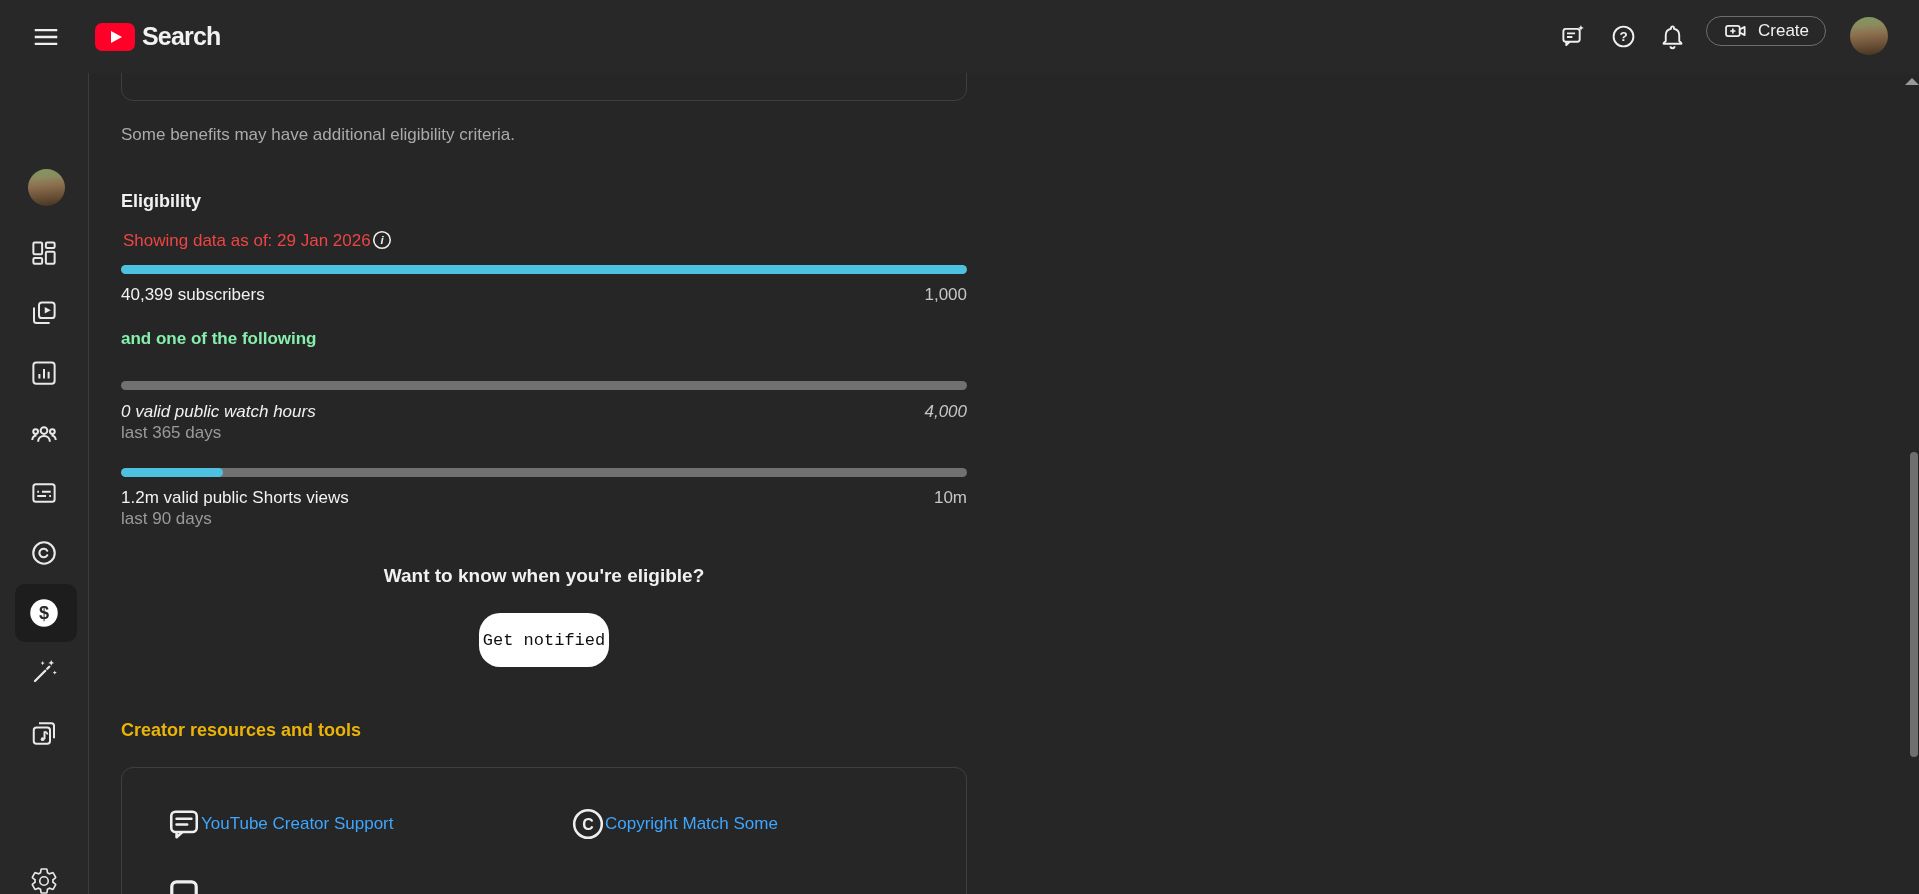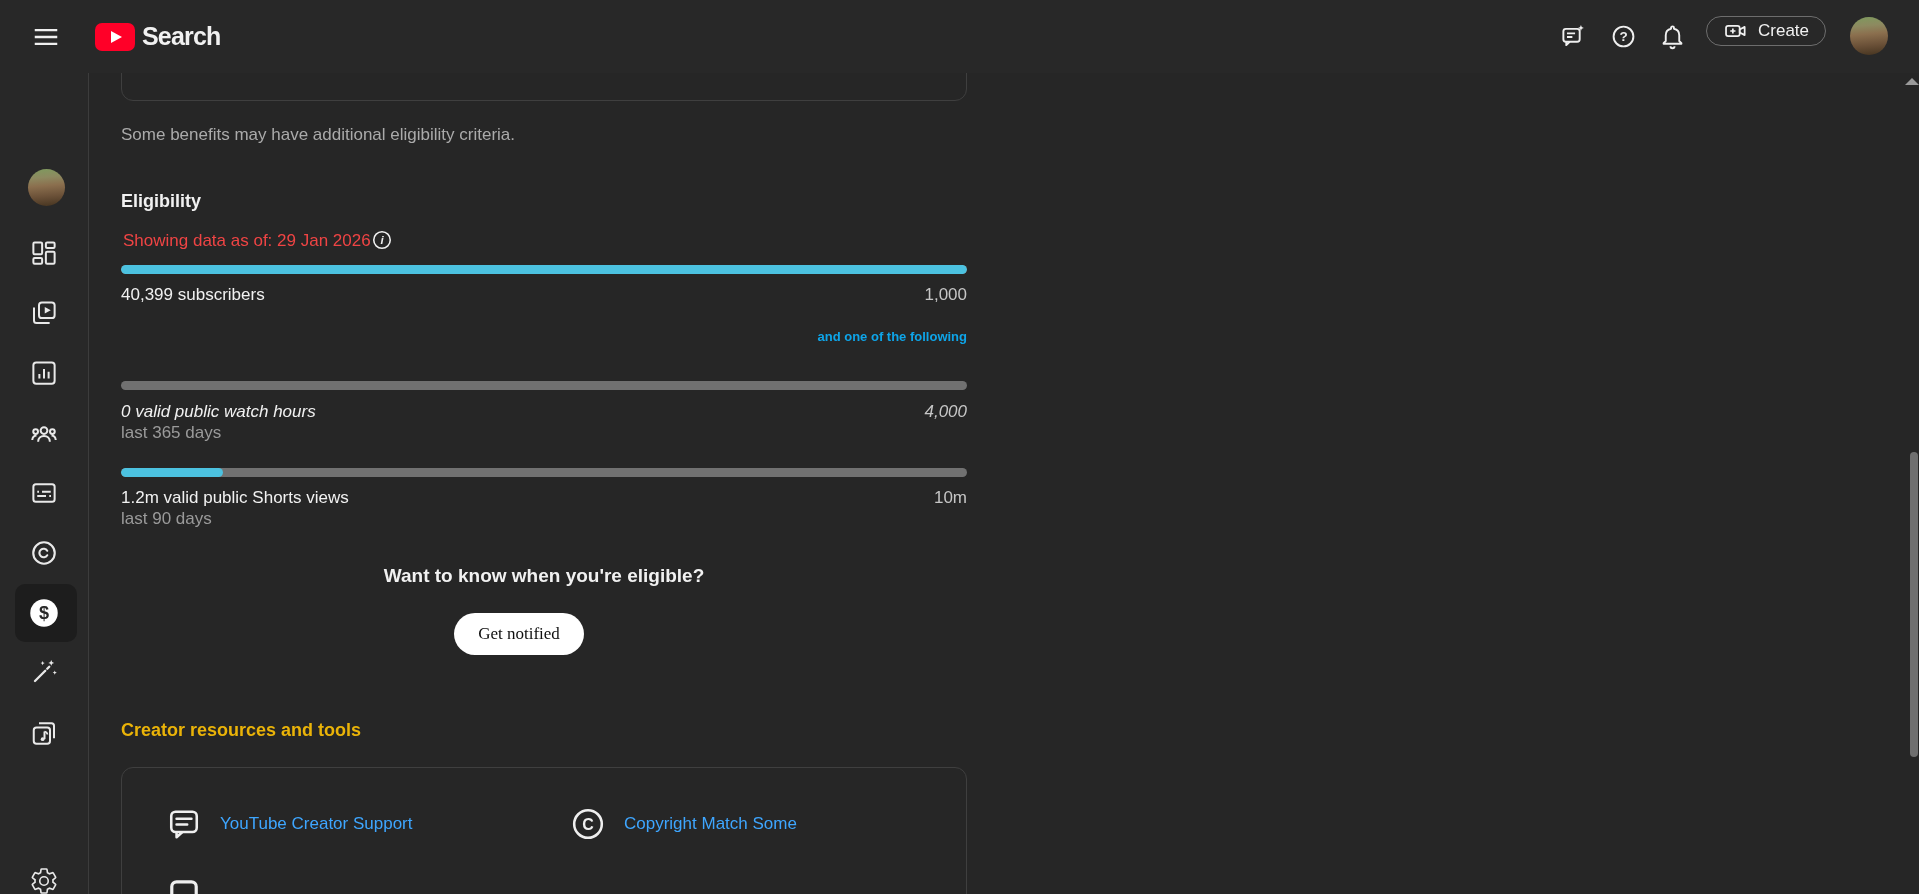--- a/index.html
+++ b/index.html
@@ -80,30 +80,30 @@
     background:var(--track-gray);
   }
   .bar .fill{height:100%;border-radius:5px;background:var(--progress-cyan);width:0;}
   .crow{
     position:absolute;left:121px;width:846px;display:flex;justify-content:space-between;
     font-size:17px;
   }
   .crow .clabel{color:#f1f1f1;}
   .crow .cvalue{color:#c6c6c6;}
   .csub{position:absolute;left:121px;font-size:17px;color:#9a9a9a;}
-  .connector{position:absolute;left:121px;width:846px;top:329px;text-align:right;font-size:13px;font-weight:700;color:#0ea5e9;}
+  .connector{position:absolute;left:121px;width:846px;top:329px;text-align:left;font-size:17px;font-weight:700;color:#86efac;}
   .notify-prompt{position:absolute;left:121px;width:846px;top:565px;text-align:center;font-size:19px;font-weight:700;color:#f1f1f1;}
   .notify-btn{
-    position:absolute;left:454px;top:613px;width:130px;height:42px;border-radius:21px;
+    position:absolute;left:479px;top:613px;width:130px;height:54px;border-radius:21px;
     background:#ffffff;border:none;color:#0f0f0f;font-size:17px;font-weight:500;
-    font-family:Liberation Serif, serif;cursor:pointer;
+    font-family:Liberation Mono, monospace;cursor:pointer;
   }
   .h-resources{left:121px;top:720px;font-size:18px;font-weight:700;color:#eab308;}
   .resources-card{left:121px;top:767px;width:846px;height:240px;}
-  .res-link{position:absolute;display:flex;align-items:center;gap:19px;color:#efefef;}
+  .res-link{position:absolute;display:flex;align-items:center;color:#efefef;}
   .res-link .link-label{color:var(--accent-blue);font-size:17px;cursor:pointer;}
   .res-ico{width:34px;height:34px;color:#efefef;}
 
   
   .scroll-arrow{
     position:absolute;left:1905px;top:78px;width:0;height:0;cursor:pointer;
     border-left:7px solid transparent;border-right:7px solid transparent;
     border-bottom:7px solid #9a9a9a;
   }
   .scroll-thumb{

